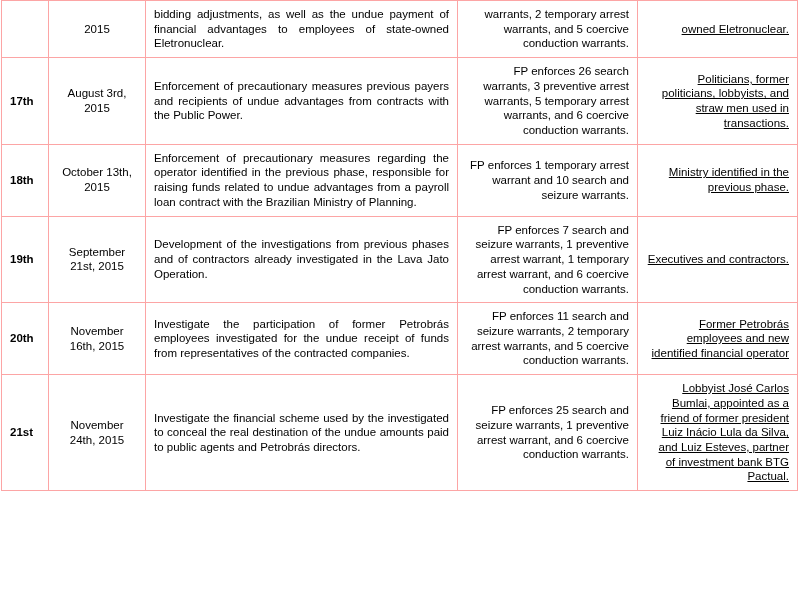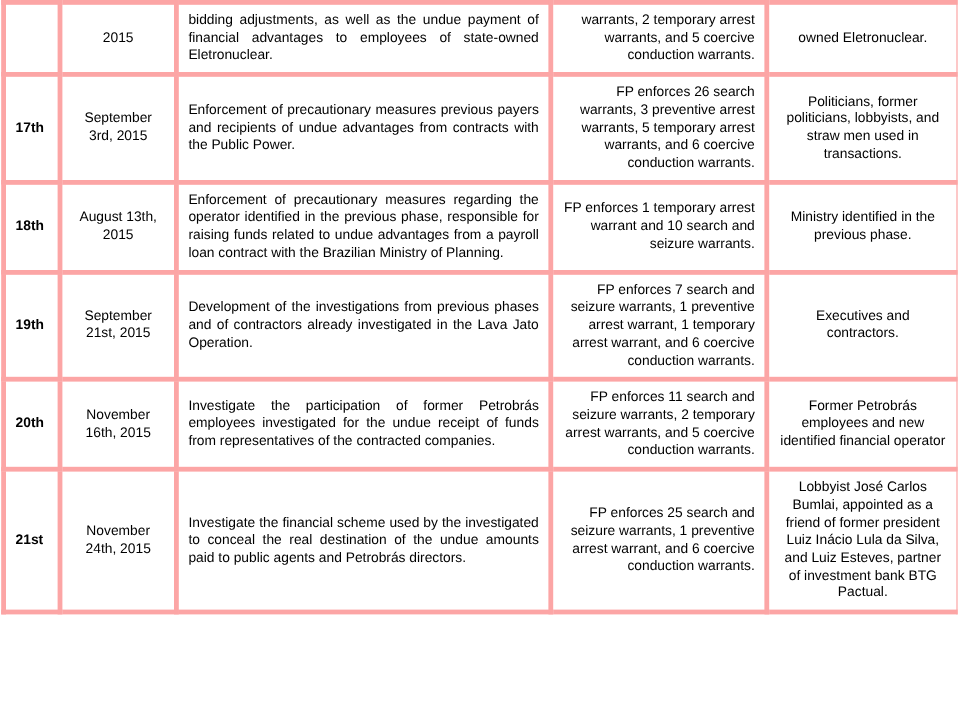--- a/index.html
+++ b/index.html
@@ -20,21 +20,21 @@
     position: relative;
     background: #ffffff;
   }
   table.phase-table {
     border-collapse: collapse;
     width: 796px;
     margin-left: 1px;
     table-layout: fixed;
   }
   table.phase-table td {
-    border: 4px solid #fca5a5;
+    border: 1px solid #fca5a5;
     vertical-align: middle;
     padding: 6px 8px;
     font-size: 11.5px;
     line-height: 1.28;
   }
   col.c-num    { width: 47px; }
   col.c-date   { width: 97px; }
   col.c-obj    { width: 312px; }
   col.c-res    { width: 180px; }
   col.c-tgt    { width: 160px; }
@@ -49,21 +49,22 @@
     padding-left: 8px;
   }
   td.obj {
     text-align: justify;
     text-justify: inter-word;
   }
   td.res {
     text-align: right;
   }
   td.tgt {
-    text-align: center;
+    text-align: right;
+    text-decoration: underline;
   }
   .clip-top {
     
   }
 </style>
 </head>
 <body>
 
 <div id="sheet">
   <table class="phase-table">
@@ -77,28 +78,28 @@
     <tbody>
       <tr class="clip-top">
         <td class="num"></td>
         <td class="date">2015</td>
         <td class="obj">bidding adjustments, as well as the undue payment of financial advantages to employees of state-owned Eletronuclear.</td>
         <td class="res">warrants, 2 temporary arrest warrants, and 5 coercive conduction warrants.</td>
         <td class="tgt">owned Eletronuclear.</td>
       </tr>
       <tr>
         <td class="num">17th</td>
-        <td class="date">September 3rd, 2015</td>
+        <td class="date">August 3rd, 2015</td>
         <td class="obj">Enforcement of precautionary measures previous payers and recipients of undue advantages from contracts with the Public Power.</td>
         <td class="res">FP enforces 26 search warrants, 3 preventive arrest warrants, 5 temporary arrest warrants, and 6 coercive conduction warrants.</td>
         <td class="tgt">Politicians, former politicians, lobbyists, and straw men used in transactions.</td>
       </tr>
       <tr>
         <td class="num">18th</td>
-        <td class="date">August 13th, 2015</td>
+        <td class="date">October 13th, 2015</td>
         <td class="obj">Enforcement of precautionary measures regarding the operator identified in the previous phase, responsible for raising funds related to undue advantages from a payroll loan contract with the Brazilian Ministry of Planning.</td>
         <td class="res">FP enforces 1 temporary arrest warrant and 10 search and seizure warrants.</td>
         <td class="tgt">Ministry identified in the previous phase.</td>
       </tr>
       <tr>
         <td class="num">19th</td>
         <td class="date">September 21st, 2015</td>
         <td class="obj">Development of the investigations from previous phases and of contractors already investigated in the Lava Jato Operation.</td>
         <td class="res">FP enforces 7 search and seizure warrants, 1 preventive arrest warrant, 1 temporary arrest warrant, and 6 coercive conduction warrants.</td>
         <td class="tgt">Executives and contractors.</td>

